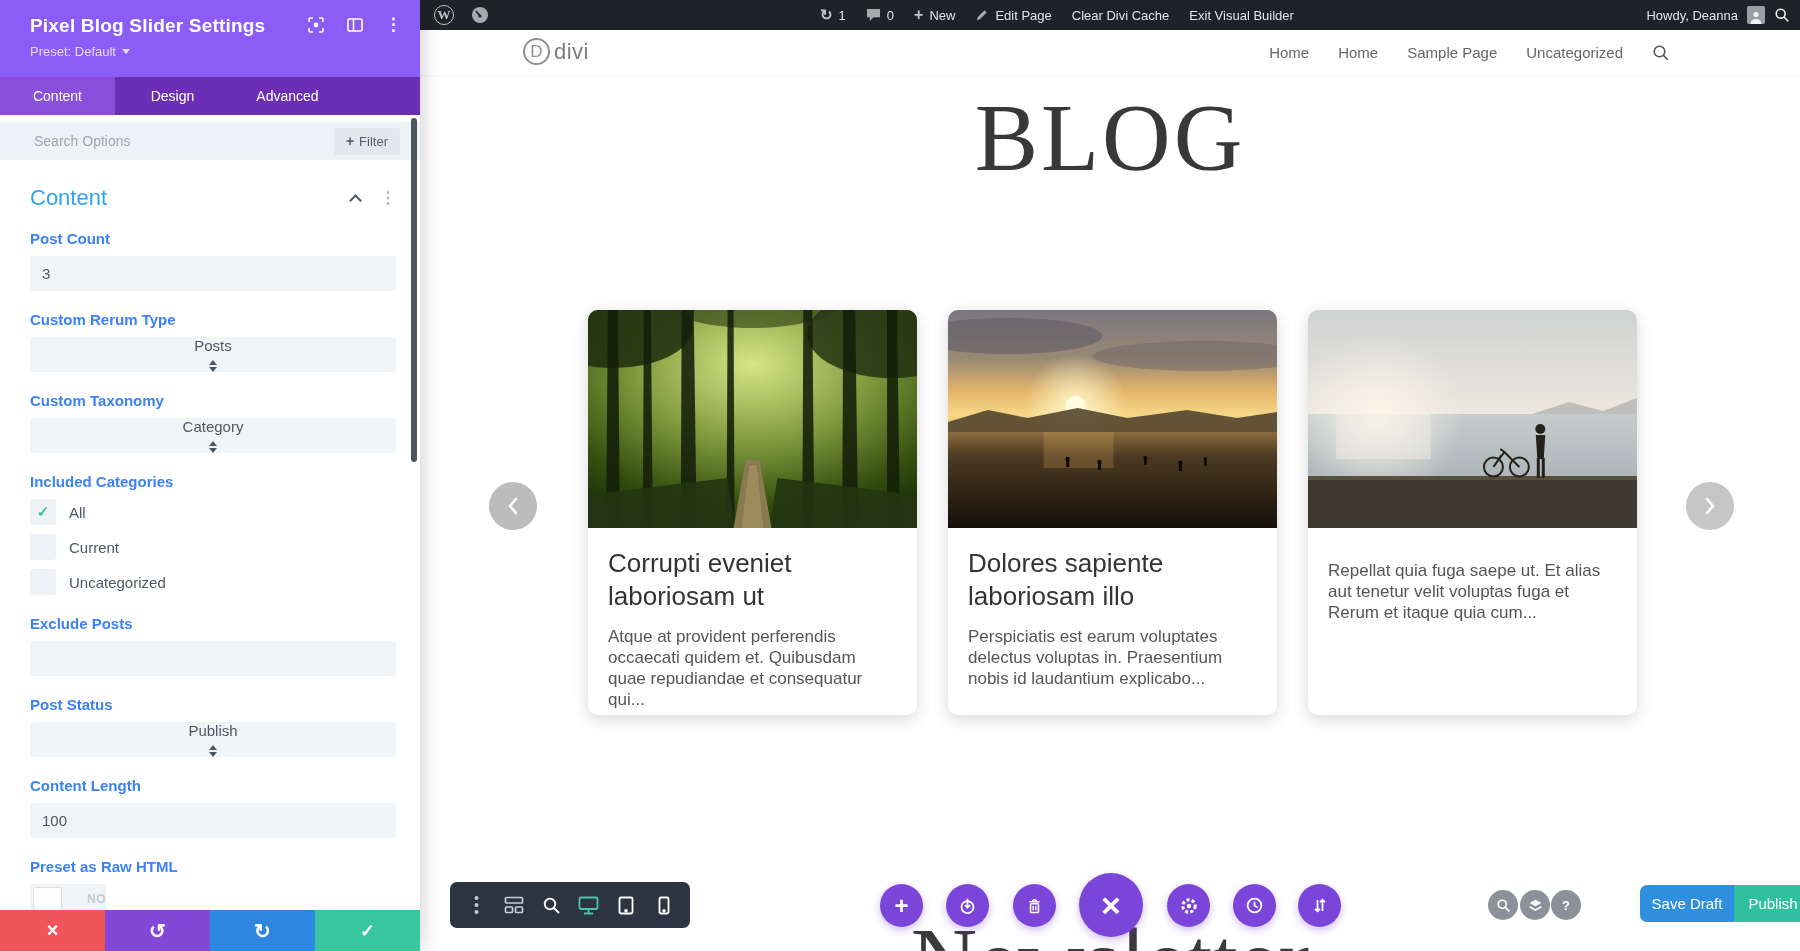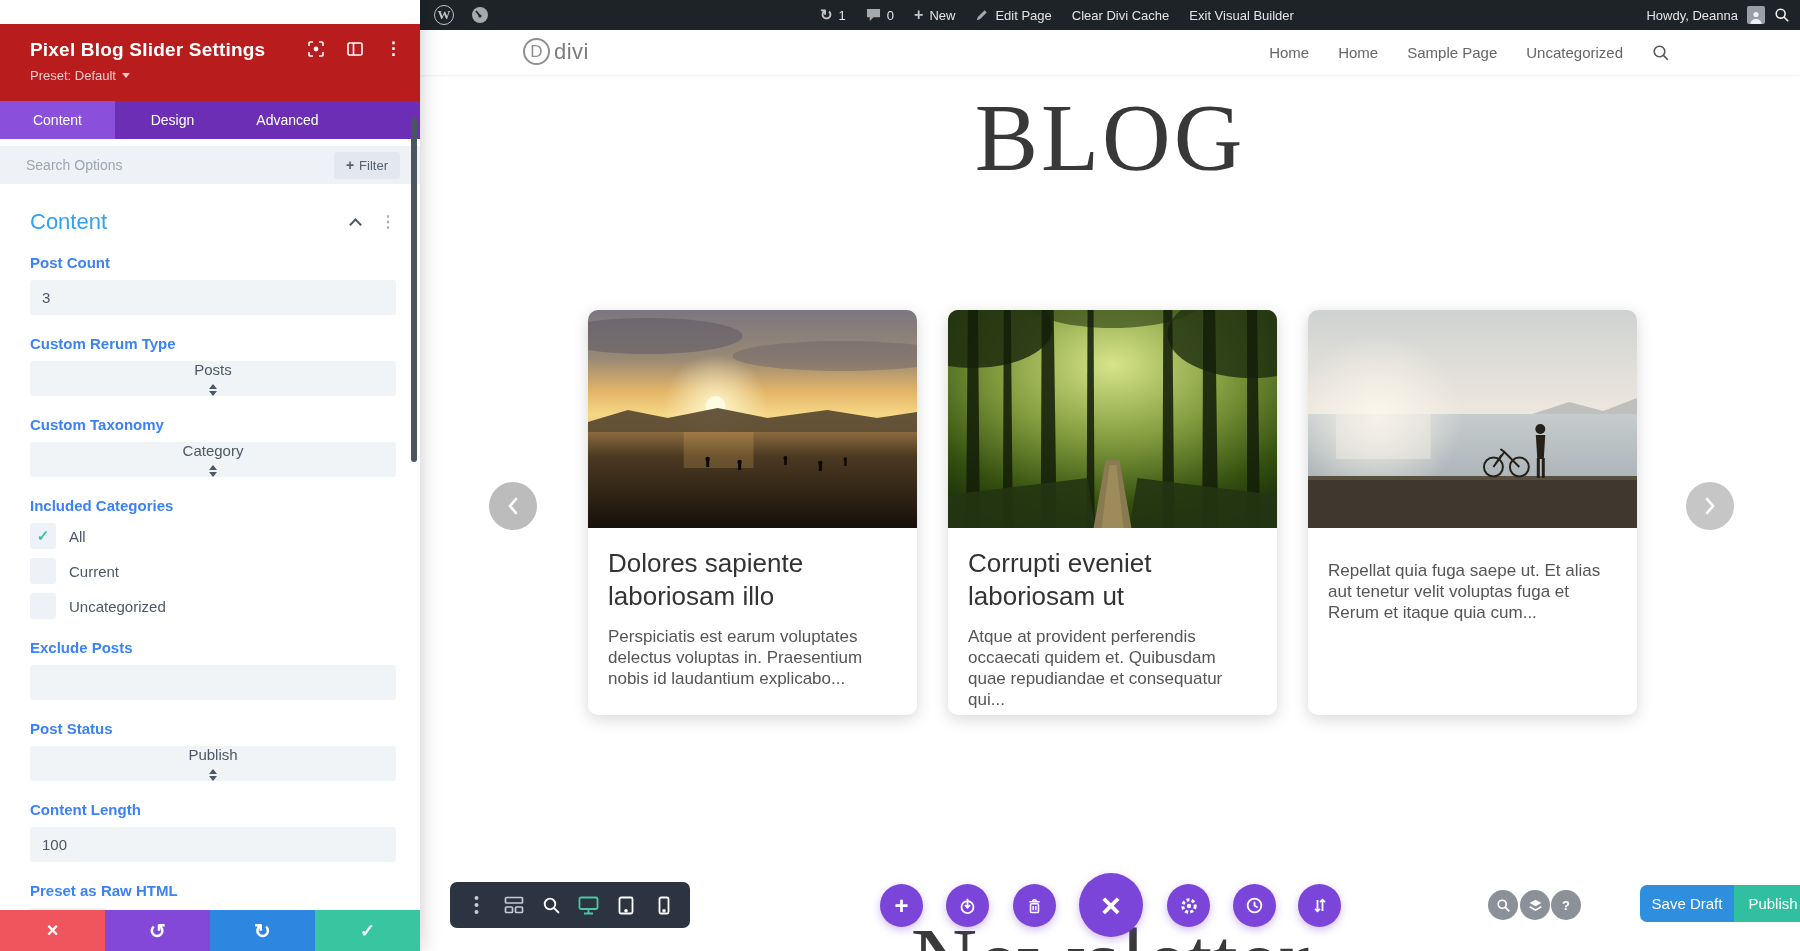--- a/index.html
+++ b/index.html
@@ -3,35 +3,35 @@
 <meta charset="utf-8">
 <style>
   * { margin:0; padding:0; box-sizing:border-box; }
   html,body { width:1800px; height:951px; overflow:hidden; background:#fff;
     font-family:"Liberation Sans", sans-serif; }
   body { position:relative; }
 
   
   .panel { position:absolute; left:0; top:0; width:420px; height:951px; background:#fff;
     z-index:20; box-shadow:0 0 20px rgba(0,0,0,.22); }
-  .panel-header { height:77px; background:#b91c1c; padding:15px 30px; position:relative; color:#fff;margin-top:24px; }
+  .panel-header { height:77px; background:#8b5cf6; padding:15px 30px; position:relative; color:#fff; }
   .panel-title { font-size:19px; font-weight:bold; letter-spacing:.2px; }
   .panel-preset { margin-top:7px; font-size:13px; color:rgba(255,255,255,.78); display:flex; align-items:center; gap:6px; cursor:pointer; }
   .caret-down { width:0; height:0; border-left:4px solid transparent; border-right:4px solid transparent; border-top:5px solid rgba(255,255,255,.78); display:inline-block; }
   .panel-header-icons { position:absolute; right:18px; top:16px; display:flex; align-items:center; gap:22px; }
   .ph-icon { width:17px; height:17px; display:flex; align-items:center; justify-content:center; cursor:pointer; }
   .ph-dots { color:#fff; font-size:17px; font-weight:bold; line-height:1; cursor:pointer; }
 
   .panel-tabs { height:38px; background:#6c2eb4; display:flex; }
   .panel-tab { width:115px; display:flex; align-items:center; justify-content:center;
     color:#fff; font-size:14px; cursor:pointer; }
   .panel-tab.active { background:#8a50dc; }
 
   .panel-body { position:relative; height:795px; background:#fff; }
-  .search-strip { margin-top:7px; height:38px; background:#eef2f6; display:flex; align-items:center; padding:0 20px 0 26px; }
+  .search-strip { margin-top:7px; height:38px; background:#eef2f6; display:flex; align-items:center; padding:0 20px 0 34px; }
   .search-input { flex:1; border:none; outline:none; background:transparent; font-size:14px; color:#6b7886; font-family:"Liberation Sans",sans-serif; }
   .search-input::placeholder { color:#9aa6b2; }
   .filter-btn { display:flex; align-items:center; gap:5px; background:#e2e8ee; color:#55606c;
     font-size:13px; padding:6px 12px; border-radius:3px; cursor:pointer; white-space:nowrap; }
   .filter-plus { font-size:14px; font-weight:bold; line-height:1; }
 
   .content-scroll { padding:0 24px 0 30px; }
   .section-head { margin-top:26px; height:24px; display:flex; align-items:center; }
   .section-title { color:#2ea3f2; font-size:22px; font-weight:400; flex:1; }
   .chev-up { width:9px; height:9px; border-top:2px solid #4c5866; border-right:2px solid #4c5866;
@@ -219,20 +219,54 @@
         <path d="M11 3 L5 10 L11 17" fill="none" stroke="#fff" stroke-width="2.6" stroke-linecap="round"></path>
       </svg>
   </div>
   <div class="slider-arrow arrow-right">
     <svg width="16" height="20" viewBox="0 0 16 20">
         <path d="M5 3 L11 10 L5 17" fill="none" stroke="#fff" stroke-width="2.6" stroke-linecap="round"></path>
       </svg>
   </div>
 
   <div class="cards">
+
+    <div class="card">
+      <svg class="card-img" viewBox="0 0 330 218" preserveAspectRatio="none">
+        <defs>
+          <radialGradient id="f-light" cx=".5" cy=".25" r=".8">
+            <stop offset="0" stop-color="#d8e48a"></stop>
+              <stop offset=".45" stop-color="#7f9a3c"></stop>
+            <stop offset=".8" stop-color="#35500f"></stop>
+              <stop offset="1" stop-color="#1d300a"></stop>
+          </radialGradient>
+        </defs>
+        <rect width="330" height="218" fill="url(#f-light)"></rect>
+        <ellipse cx="25" cy="18" rx="80" ry="40" fill="#1c2c0e" opacity=".85"></ellipse>
+        <ellipse cx="305" cy="24" rx="85" ry="44" fill="#1c2c0e" opacity=".8"></ellipse>
+        <ellipse cx="165" cy="-10" rx="90" ry="28" fill="#24380f" opacity=".6"></ellipse>
+        <g fill="#141f0a" opacity=".88">
+          <path d="M20 0 h10 l2 218 h-14 z"></path>
+            <path d="M56 0 h7 l2 218 h-10 z"></path>
+          <path d="M94 0 h12 l3 218 h-16 z"></path>
+            <path d="M140 0 h6 l1 218 h-8 z"></path>
+          <path d="M216 0 h9 l2 218 h-12 z"></path>
+            <path d="M256 0 h12 l3 218 h-16 z"></path>
+            <path d="M300 0 h10 l3 218 h-13 z"></path>
+        </g>
+        <path d="M0 218 V185 L140 168 148 218 Z" fill="#233512" opacity=".9"></path>
+        <path d="M330 218 V185 L190 168 182 218 Z" fill="#233512" opacity=".9"></path>
+        <path d="M146 218 L184 218 L172 150 L158 150 Z" fill="#8a7a52"></path>
+        <path d="M154 218 L176 218 L169 155 L162 155 Z" fill="#a3905f" opacity=".8"></path>
+      </svg>
+      <div class="card-body">
+        <div class="card-title">Corrupti eveniet laboriosam ut</div>
+        <div class="card-excerpt">Atque at provident perferendis occaecati quidem et. Quibusdam quae repudiandae et consequatur qui...</div>
+      </div>
+    </div>
 
     <div class="card">
       <svg class="card-img" viewBox="0 0 330 218" preserveAspectRatio="none">
         <defs>
           <linearGradient id="b-sky" x1="0" y1="0" x2="0" y2="1">
             <stop offset="0" stop-color="#7b7680"></stop>
               <stop offset=".35" stop-color="#9a8a74"></stop>
             <stop offset=".58" stop-color="#e3b468"></stop>
               <stop offset=".75" stop-color="#f6d887"></stop>
               <stop offset="1" stop-color="#caa05e"></stop>
@@ -270,54 +304,20 @@
       </svg>
       <div class="card-body">
         <div class="card-title">Dolores sapiente laboriosam illo</div>
         <div class="card-excerpt">Perspiciatis est earum voluptates delectus voluptas in. Praesentium nobis id laudantium explicabo...</div>
       </div>
     </div>
 
     <div class="card">
       <svg class="card-img" viewBox="0 0 330 218" preserveAspectRatio="none">
         <defs>
-          <radialGradient id="f-light" cx=".5" cy=".25" r=".8">
-            <stop offset="0" stop-color="#d8e48a"></stop>
-              <stop offset=".45" stop-color="#7f9a3c"></stop>
-            <stop offset=".8" stop-color="#35500f"></stop>
-              <stop offset="1" stop-color="#1d300a"></stop>
-          </radialGradient>
-        </defs>
-        <rect width="330" height="218" fill="url(#f-light)"></rect>
-        <ellipse cx="25" cy="18" rx="80" ry="40" fill="#1c2c0e" opacity=".85"></ellipse>
-        <ellipse cx="305" cy="24" rx="85" ry="44" fill="#1c2c0e" opacity=".8"></ellipse>
-        <ellipse cx="165" cy="-10" rx="90" ry="28" fill="#24380f" opacity=".6"></ellipse>
-        <g fill="#141f0a" opacity=".88">
-          <path d="M20 0 h10 l2 218 h-14 z"></path>
-            <path d="M56 0 h7 l2 218 h-10 z"></path>
-          <path d="M94 0 h12 l3 218 h-16 z"></path>
-            <path d="M140 0 h6 l1 218 h-8 z"></path>
-          <path d="M216 0 h9 l2 218 h-12 z"></path>
-            <path d="M256 0 h12 l3 218 h-16 z"></path>
-            <path d="M300 0 h10 l3 218 h-13 z"></path>
-        </g>
-        <path d="M0 218 V185 L140 168 148 218 Z" fill="#233512" opacity=".9"></path>
-        <path d="M330 218 V185 L190 168 182 218 Z" fill="#233512" opacity=".9"></path>
-        <path d="M146 218 L184 218 L172 150 L158 150 Z" fill="#8a7a52"></path>
-        <path d="M154 218 L176 218 L169 155 L162 155 Z" fill="#a3905f" opacity=".8"></path>
-      </svg>
-      <div class="card-body">
-        <div class="card-title">Corrupti eveniet laboriosam ut</div>
-        <div class="card-excerpt">Atque at provident perferendis occaecati quidem et. Quibusdam quae repudiandae et consequatur qui...</div>
-      </div>
-    </div>
-
-    <div class="card">
-      <svg class="card-img" viewBox="0 0 330 218" preserveAspectRatio="none">
-        <defs>
           <linearGradient id="s-sky" x1="0" y1="0" x2="0" y2="1">
               <stop offset="0" stop-color="#cfd2d2"></stop>
               <stop offset="1" stop-color="#efe9df"></stop>
             </linearGradient>
           <linearGradient id="s-sea" x1="0" y1="0" x2="0" y2="1">
               <stop offset="0" stop-color="#c6cccd"></stop>
               <stop offset="1" stop-color="#aab3b7"></stop>
             </linearGradient>
           <radialGradient id="s-glare">
               <stop offset="0" stop-color="#fdf8ec" stop-opacity=".9"></stop>

